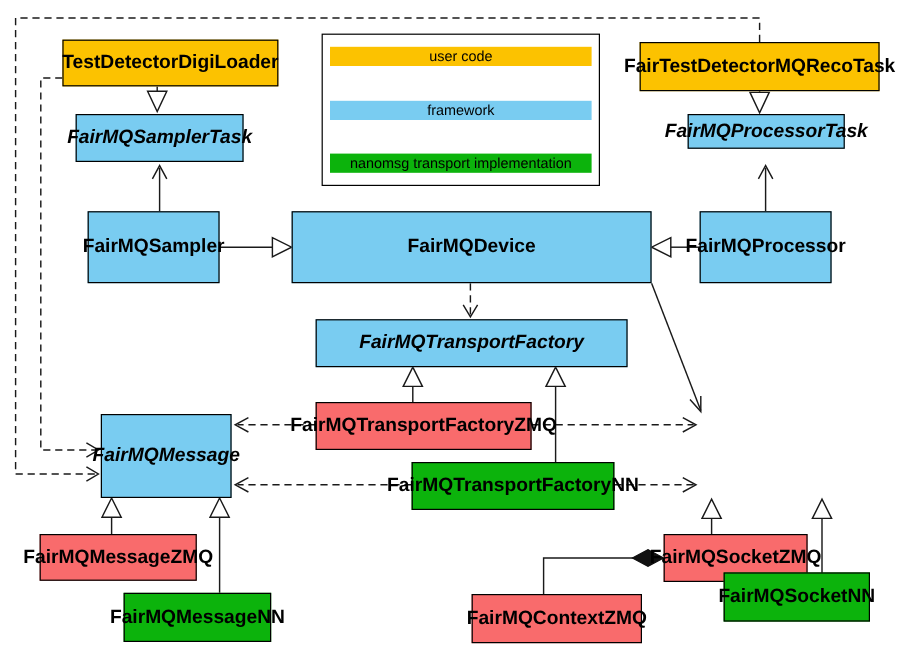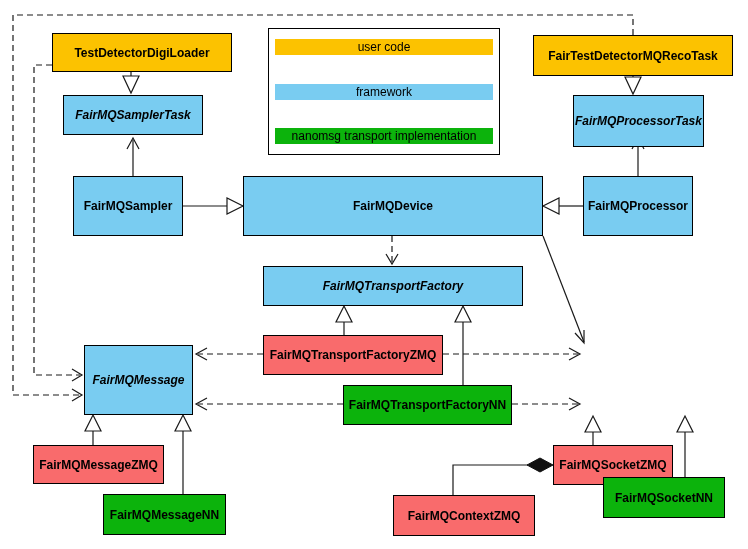--- a/index.html
+++ b/index.html
@@ -4,21 +4,21 @@
 <style>
   html,body{margin:0;padding:0;background:#ffffff;}
   #canvas{
     position:relative;width:748px;height:549px;background:#ffffff;
     font-family:"Liberation Sans",sans-serif;overflow:hidden;
   }
   #edges{position:absolute;left:0;top:0;width:748px;height:549px;}
   .node{
     position:absolute;box-sizing:border-box;border:1px solid #000;
     display:flex;align-items:center;justify-content:center;
-    font-size:12px;font-weight:bold;color:#000;text-align:center;
+    font-size:16px;font-weight:bold;color:#000;text-align:center;
     white-space:nowrap;z-index:2;
   }
   .node.abstract{font-style:italic;}
   .legend{
     position:absolute;box-sizing:border-box;border:1px solid #000;background:#fff;
     display:flex;flex-direction:column;justify-content:space-between;
     padding:10px 6px;z-index:2;
   }
   .legend-row{
     height:16px;line-height:16px;text-align:center;
@@ -154,21 +154,21 @@
   </div>
 
   <div class="node" style="left: 533px; top: 35px; width: 200px; height: 41px; background-color: rgb(252, 194, 0);">
     <span>FairTestDetectorMQRecoTask</span>
   </div>
 
   <div class="node abstract" style="left: 63px; top: 95px; width: 140px; height: 40px; background-color: rgb(121, 204, 241);">
     <span>FairMQSamplerTask</span>
   </div>
 
-  <div class="node abstract" style="left: 573px; top: 95px; width: 131px; height: 52px; background-color: rgb(121, 204, 241);">
+  <div class="node abstract" style="left: 573px; top: 95px; width: 131px; height: 29px; background-color: rgb(121, 204, 241);">
     <span>FairMQProcessorTask</span>
   </div>
 
   <div class="node" style="left: 73px; top: 176px; width: 110px; height: 60px; background-color: rgb(121, 204, 241);">
     <span>FairMQSampler</span>
   </div>
 
   <div class="node" style="left: 243px; top: 176px; width: 300px; height: 60px; background-color: rgb(121, 204, 241);">
     <span>FairMQDevice</span>
   </div>

